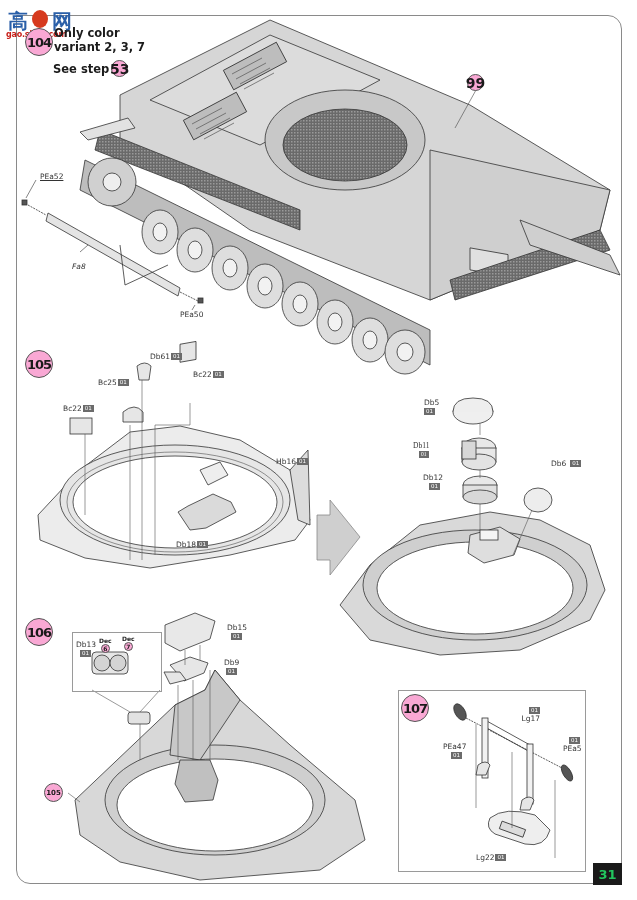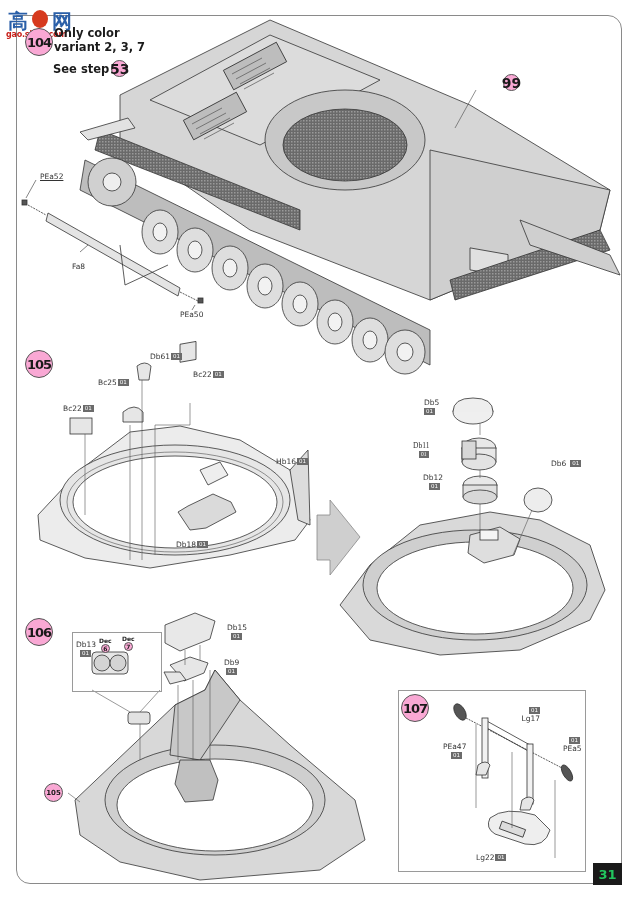--- a/index.html
+++ b/index.html
@@ -230,23 +230,23 @@
 
 <div class="step-badge big" style="left:25px;top:28px;">104</div>
 <div class="note" style="left:54px;top:26px;">
   <div>Only color</div>
   <div>variant 2, 3, 7</div>
 </div>
 <div class="note" style="left:53px;top:60px;display:flex;align-items:center;gap:2px;">
   <span>See step</span>
   <span class="step-badge small" style="position:static;">53</span>
 </div>
-<div class="step-badge small" style="left:467px;top:74px;margin-left:36px;">99</div>
+<div class="step-badge small" style="left:467px;top:74px;">99</div>
 <div class="part-label" style="left:40px;top:172px;text-decoration:underline;">PEa52</div>
-<div class="part-label" style="left:72px;top:262px;">Fa8</div>
+<div class="part-label" style="left:72px;top:262px;font-style:italic;">Fa8</div>
 <div class="part-label" style="left:180px;top:310px;">PEa50</div>
 
 <div class="step-badge big" style="left:25px;top:350px;">105</div>
 <div class="part-label" style="left:150px;top:352px;"><span>Db61</span><span class="qty">01</span></div>
 <div class="part-label" style="left:98px;top:378px;"><span>Bc25</span><span class="qty">01</span></div>
 <div class="part-label" style="left:63px;top:404px;"><span>Bc22</span><span class="qty">01</span></div>
 <div class="part-label" style="left:193px;top:370px;"><span>Bc22</span><span class="qty">01</span></div>
 <div class="part-label" style="left:276px;top:457px;"><span>Hb16</span><span class="qty">01</span></div>
 <div class="part-label" style="left:176px;top:540px;"><span>Db18</span><span class="qty">01</span></div>
 <div class="part-label" style="left:424px;top:398px;"><span>Db5</span><span class="qty block">01</span></div>

